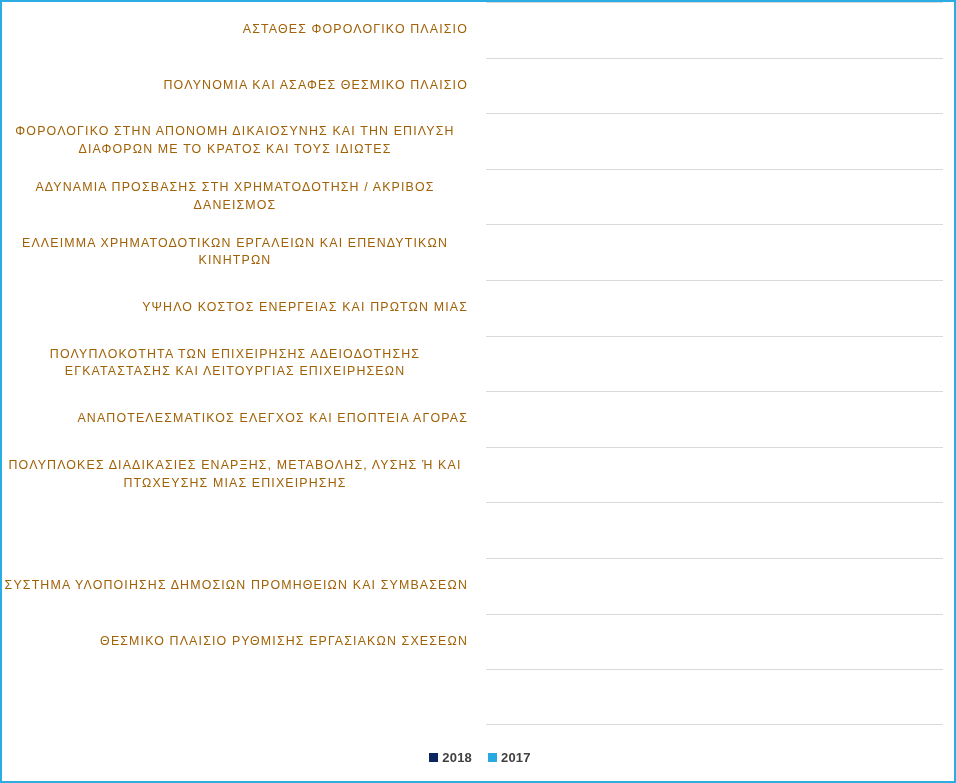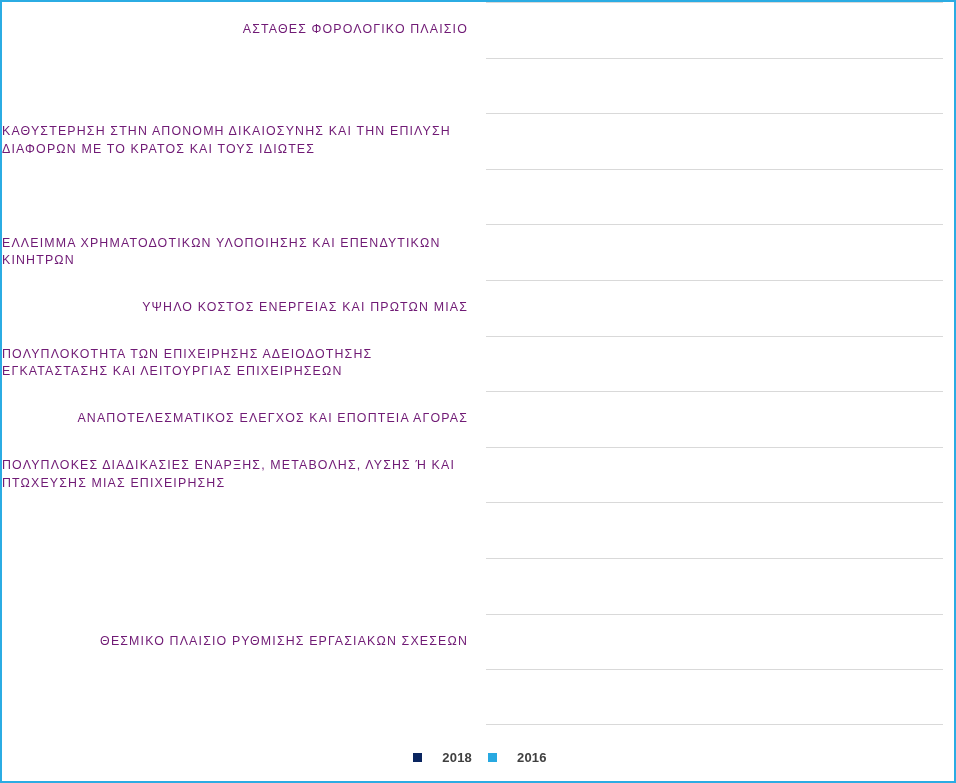--- a/index.html
+++ b/index.html
@@ -52,22 +52,22 @@
     background: #D9D9D9;
   }
   .cat-label {
     width: 470px;
     flex: 0 0 470px;
     box-sizing: border-box;
     padding-right: 4px;
     display: flex;
     align-items: center;
     justify-content: flex-end;
-    text-align: left;
-    color: #701a75;
+    text-align: center;
+    color: #a16207;
     font-size: 12.4px;
     letter-spacing: 1.15px;
     line-height: 1.42;
   }
   .bars {
     position: relative;
     flex: 1 1 auto;
     padding-left: 14px;
     box-sizing: border-box;
   }
@@ -77,21 +77,21 @@
     top: 748px;
     width: 956px;
     display: flex;
     align-items: center;
     justify-content: center;
     gap: 16px;
   }
   .legend-item {
     display: flex;
     align-items: center;
-    gap: 20px;
+    gap: 4px;
   }
   .legend-swatch {
     width: 9px;
     height: 9px;
     display: inline-block;
   }
   .legend-swatch.s2018 { background: #0A2560; }
   .legend-swatch.s2017 { background: #28A9E1; }
   .legend-label {
     color: #404040;
@@ -104,31 +104,33 @@
 <body>
 
 <div id="chart-frame">
 
   <div id="plot-wrap">
       <div class="row">
         <div class="cat-label">ΑΣΤΑΘΕΣ ΦΟΡΟΛΟΓΙΚΟ ΠΛΑΙΣΙΟ</div>
         <div class="bars"></div>
       </div>
       <div class="row">
+        <div class="cat-label">ΠΟΛΥΝΟΜΙΑ ΚΑΙ ΑΣΑΦΕΣ ΘΕΣΜΙΚΟ ΠΛΑΙΣΙΟ</div>
         <div class="bars"></div>
       </div>
       <div class="row">
-        <div class="cat-label">ΚΑΘΥΣΤΕΡΗΣΗ ΣΤΗΝ ΑΠΟΝΟΜΗ ΔΙΚΑΙΟΣΥΝΗΣ ΚΑΙ ΤΗΝ ΕΠΙΛΥΣΗ ΔΙΑΦΟΡΩΝ ΜΕ ΤΟ ΚΡΑΤΟΣ ΚΑΙ ΤΟΥΣ ΙΔΙΩΤΕΣ</div>
+        <div class="cat-label">ΦΟΡΟΛΟΓΙΚΟ ΣΤΗΝ ΑΠΟΝΟΜΗ ΔΙΚΑΙΟΣΥΝΗΣ ΚΑΙ ΤΗΝ ΕΠΙΛΥΣΗ ΔΙΑΦΟΡΩΝ ΜΕ ΤΟ ΚΡΑΤΟΣ ΚΑΙ ΤΟΥΣ ΙΔΙΩΤΕΣ</div>
         <div class="bars"></div>
       </div>
       <div class="row">
+        <div class="cat-label">ΑΔΥΝΑΜΙΑ  ΠΡΟΣΒΑΣΗΣ ΣΤΗ ΧΡΗΜΑΤΟΔΟΤΗΣΗ / ΑΚΡΙΒΟΣ ΔΑΝΕΙΣΜΟΣ</div>
         <div class="bars"></div>
       </div>
       <div class="row">
-        <div class="cat-label">ΕΛΛΕΙΜΜΑ  ΧΡΗΜΑΤΟΔΟΤΙΚΩΝ ΥΛΟΠΟΙΗΣΗΣ ΚΑΙ ΕΠΕΝΔΥΤΙΚΩΝ ΚΙΝΗΤΡΩΝ</div>
+        <div class="cat-label">ΕΛΛΕΙΜΜΑ  ΧΡΗΜΑΤΟΔΟΤΙΚΩΝ ΕΡΓΑΛΕΙΩΝ ΚΑΙ ΕΠΕΝΔΥΤΙΚΩΝ ΚΙΝΗΤΡΩΝ</div>
         <div class="bars"></div>
       </div>
       <div class="row">
         <div class="cat-label">ΥΨΗΛΟ  ΚΟΣΤΟΣ ΕΝΕΡΓΕΙΑΣ ΚΑΙ ΠΡΩΤΩΝ ΜΙΑΣ</div>
         <div class="bars"></div>
       </div>
       <div class="row">
         <div class="cat-label">ΠΟΛΥΠΛΟΚΟΤΗΤΑ ΤΩΝ ΕΠΙΧΕΙΡΗΣΗΣ  ΑΔΕΙΟΔΟΤΗΣΗΣ ΕΓΚΑΤΑΣΤΑΣΗΣ ΚΑΙ ΛΕΙΤΟΥΡΓΙΑΣ ΕΠΙΧΕΙΡΗΣΕΩΝ</div>
         <div class="bars"></div>
       </div>
@@ -137,35 +139,36 @@
         <div class="bars"></div>
       </div>
       <div class="row">
         <div class="cat-label">ΠΟΛΥΠΛΟΚΕΣ ΔΙΑΔΙΚΑΣΙΕΣ  ΕΝΑΡΞΗΣ, ΜΕΤΑΒΟΛΗΣ, ΛΥΣΗΣ Ή ΚΑΙ ΠΤΩΧΕΥΣΗΣ ΜΙΑΣ ΕΠΙΧΕΙΡΗΣΗΣ</div>
         <div class="bars"></div>
       </div>
       <div class="row">
         <div class="bars"></div>
       </div>
       <div class="row">
+        <div class="cat-label">ΣΥΣΤΗΜΑ ΥΛΟΠΟΙΗΣΗΣ ΔΗΜΟΣΙΩΝ ΠΡΟΜΗΘΕΙΩΝ ΚΑΙ ΣΥΜΒΑΣΕΩΝ</div>
         <div class="bars"></div>
       </div>
       <div class="row">
         <div class="cat-label">ΘΕΣΜΙΚΟ ΠΛΑΙΣΙΟ ΡΥΘΜΙΣΗΣ ΕΡΓΑΣΙΑΚΩΝ ΣΧΕΣΕΩΝ</div>
         <div class="bars"></div>
       </div>
       <div class="row last">
         <div class="bars"></div>
       </div>
     </div>
 
   <div id="legend">
       <div class="legend-item">
         <span class="legend-swatch s2018"></span>
         <span class="legend-label">2018</span>
       </div>
       <div class="legend-item">
         <span class="legend-swatch s2017"></span>
-        <span class="legend-label">2016</span>
+        <span class="legend-label">2017</span>
       </div>
     </div>
 
 </div>
 
 </body></html>

